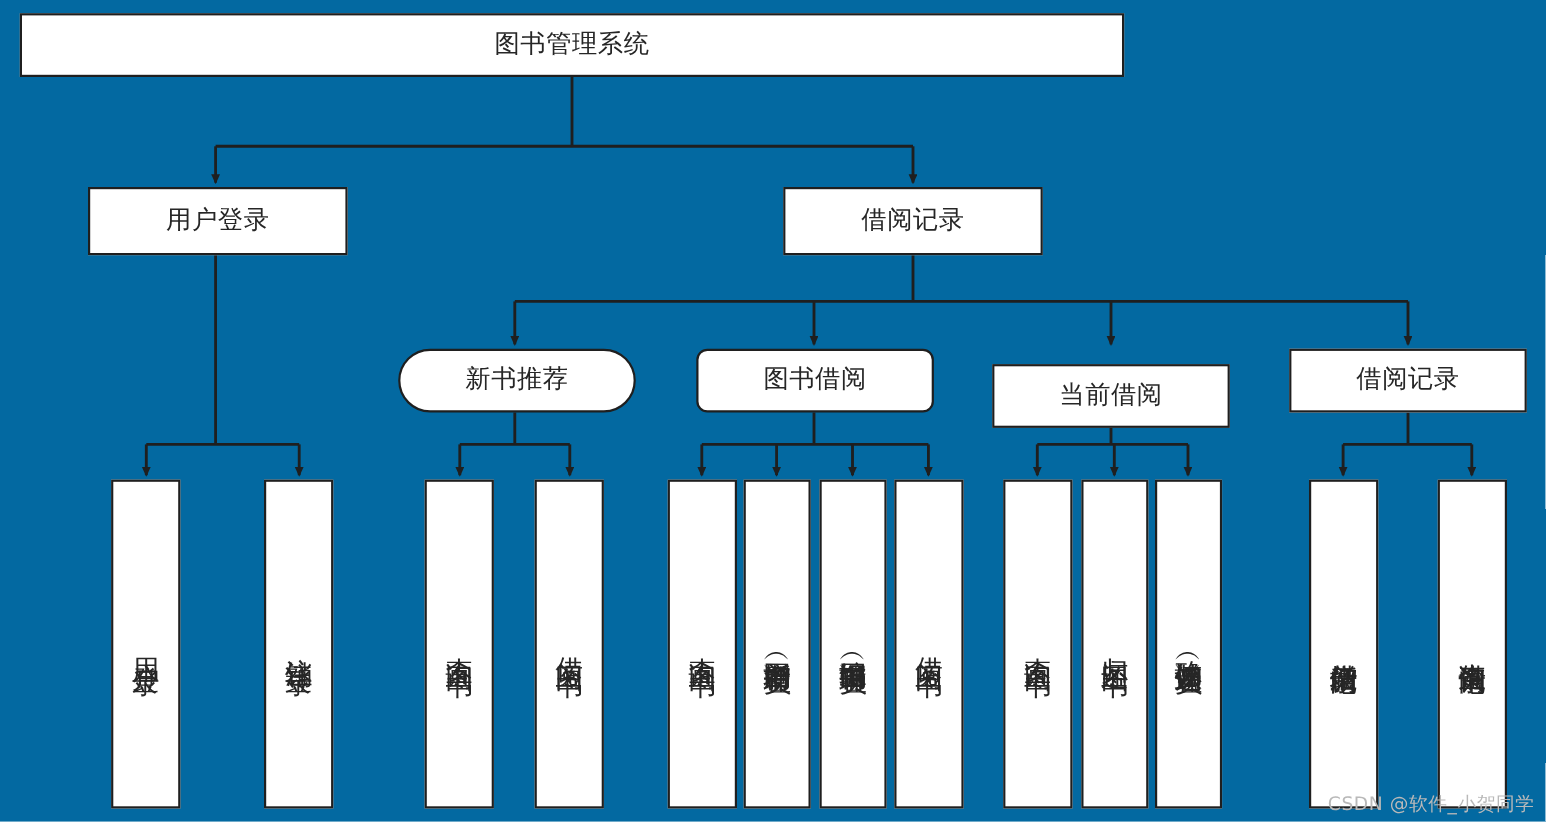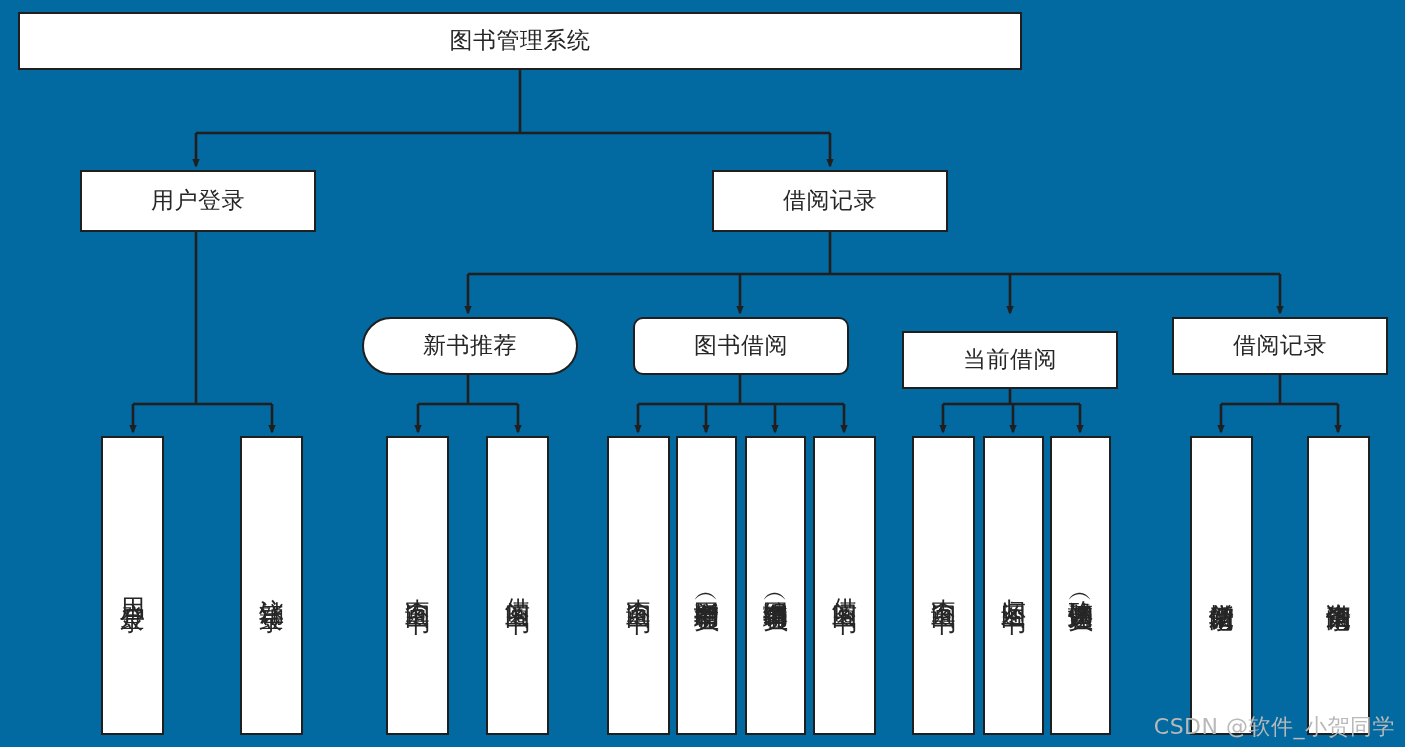--- a/index.html
+++ b/index.html
@@ -63,21 +63,21 @@
     line-height: 1;
   }
   .node-vertical.tight .node-label {
     letter-spacing: 1px;
     font-size: 25px;
   }
   .watermark {
     position: absolute;
     right: 10px;
     bottom: 5px;
-    font-size: 22px;
+    font-size: 17px;
     color: #b9b9b9;
     letter-spacing: 0.5px;
     white-space: nowrap;
     pointer-events: none;
   }
 </style>
 </head>
 <body>
 
 <div id="diagram-root">

